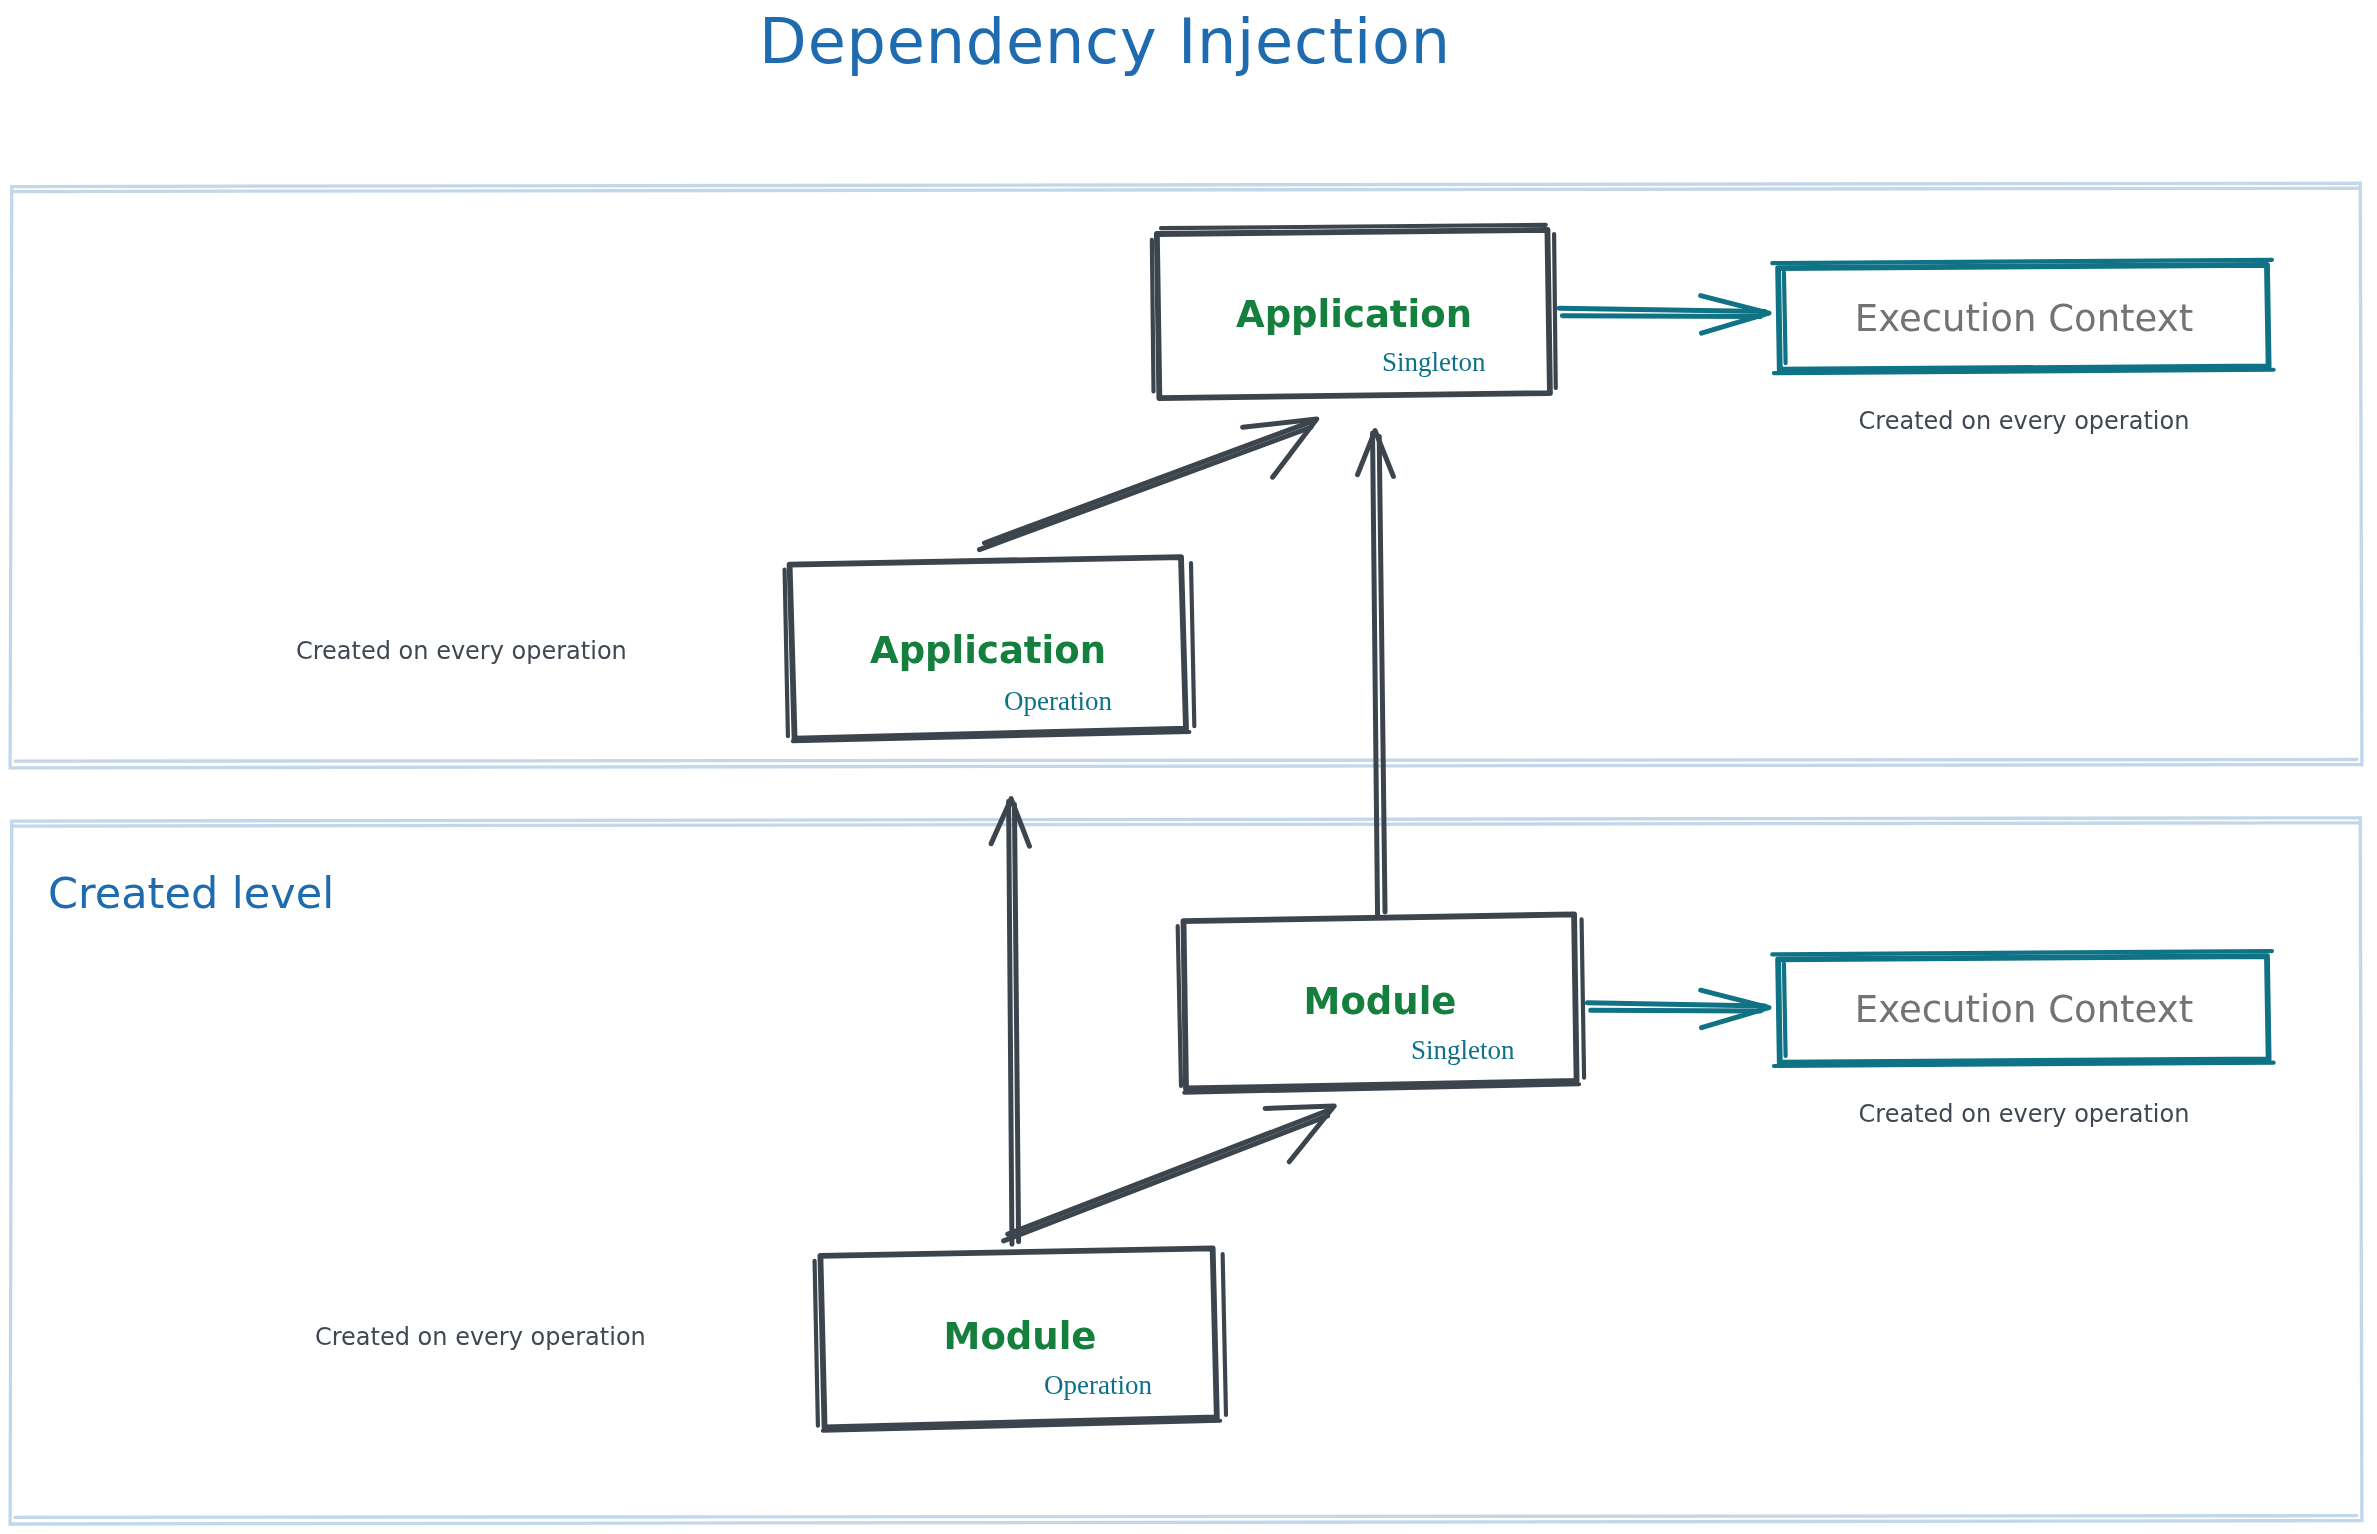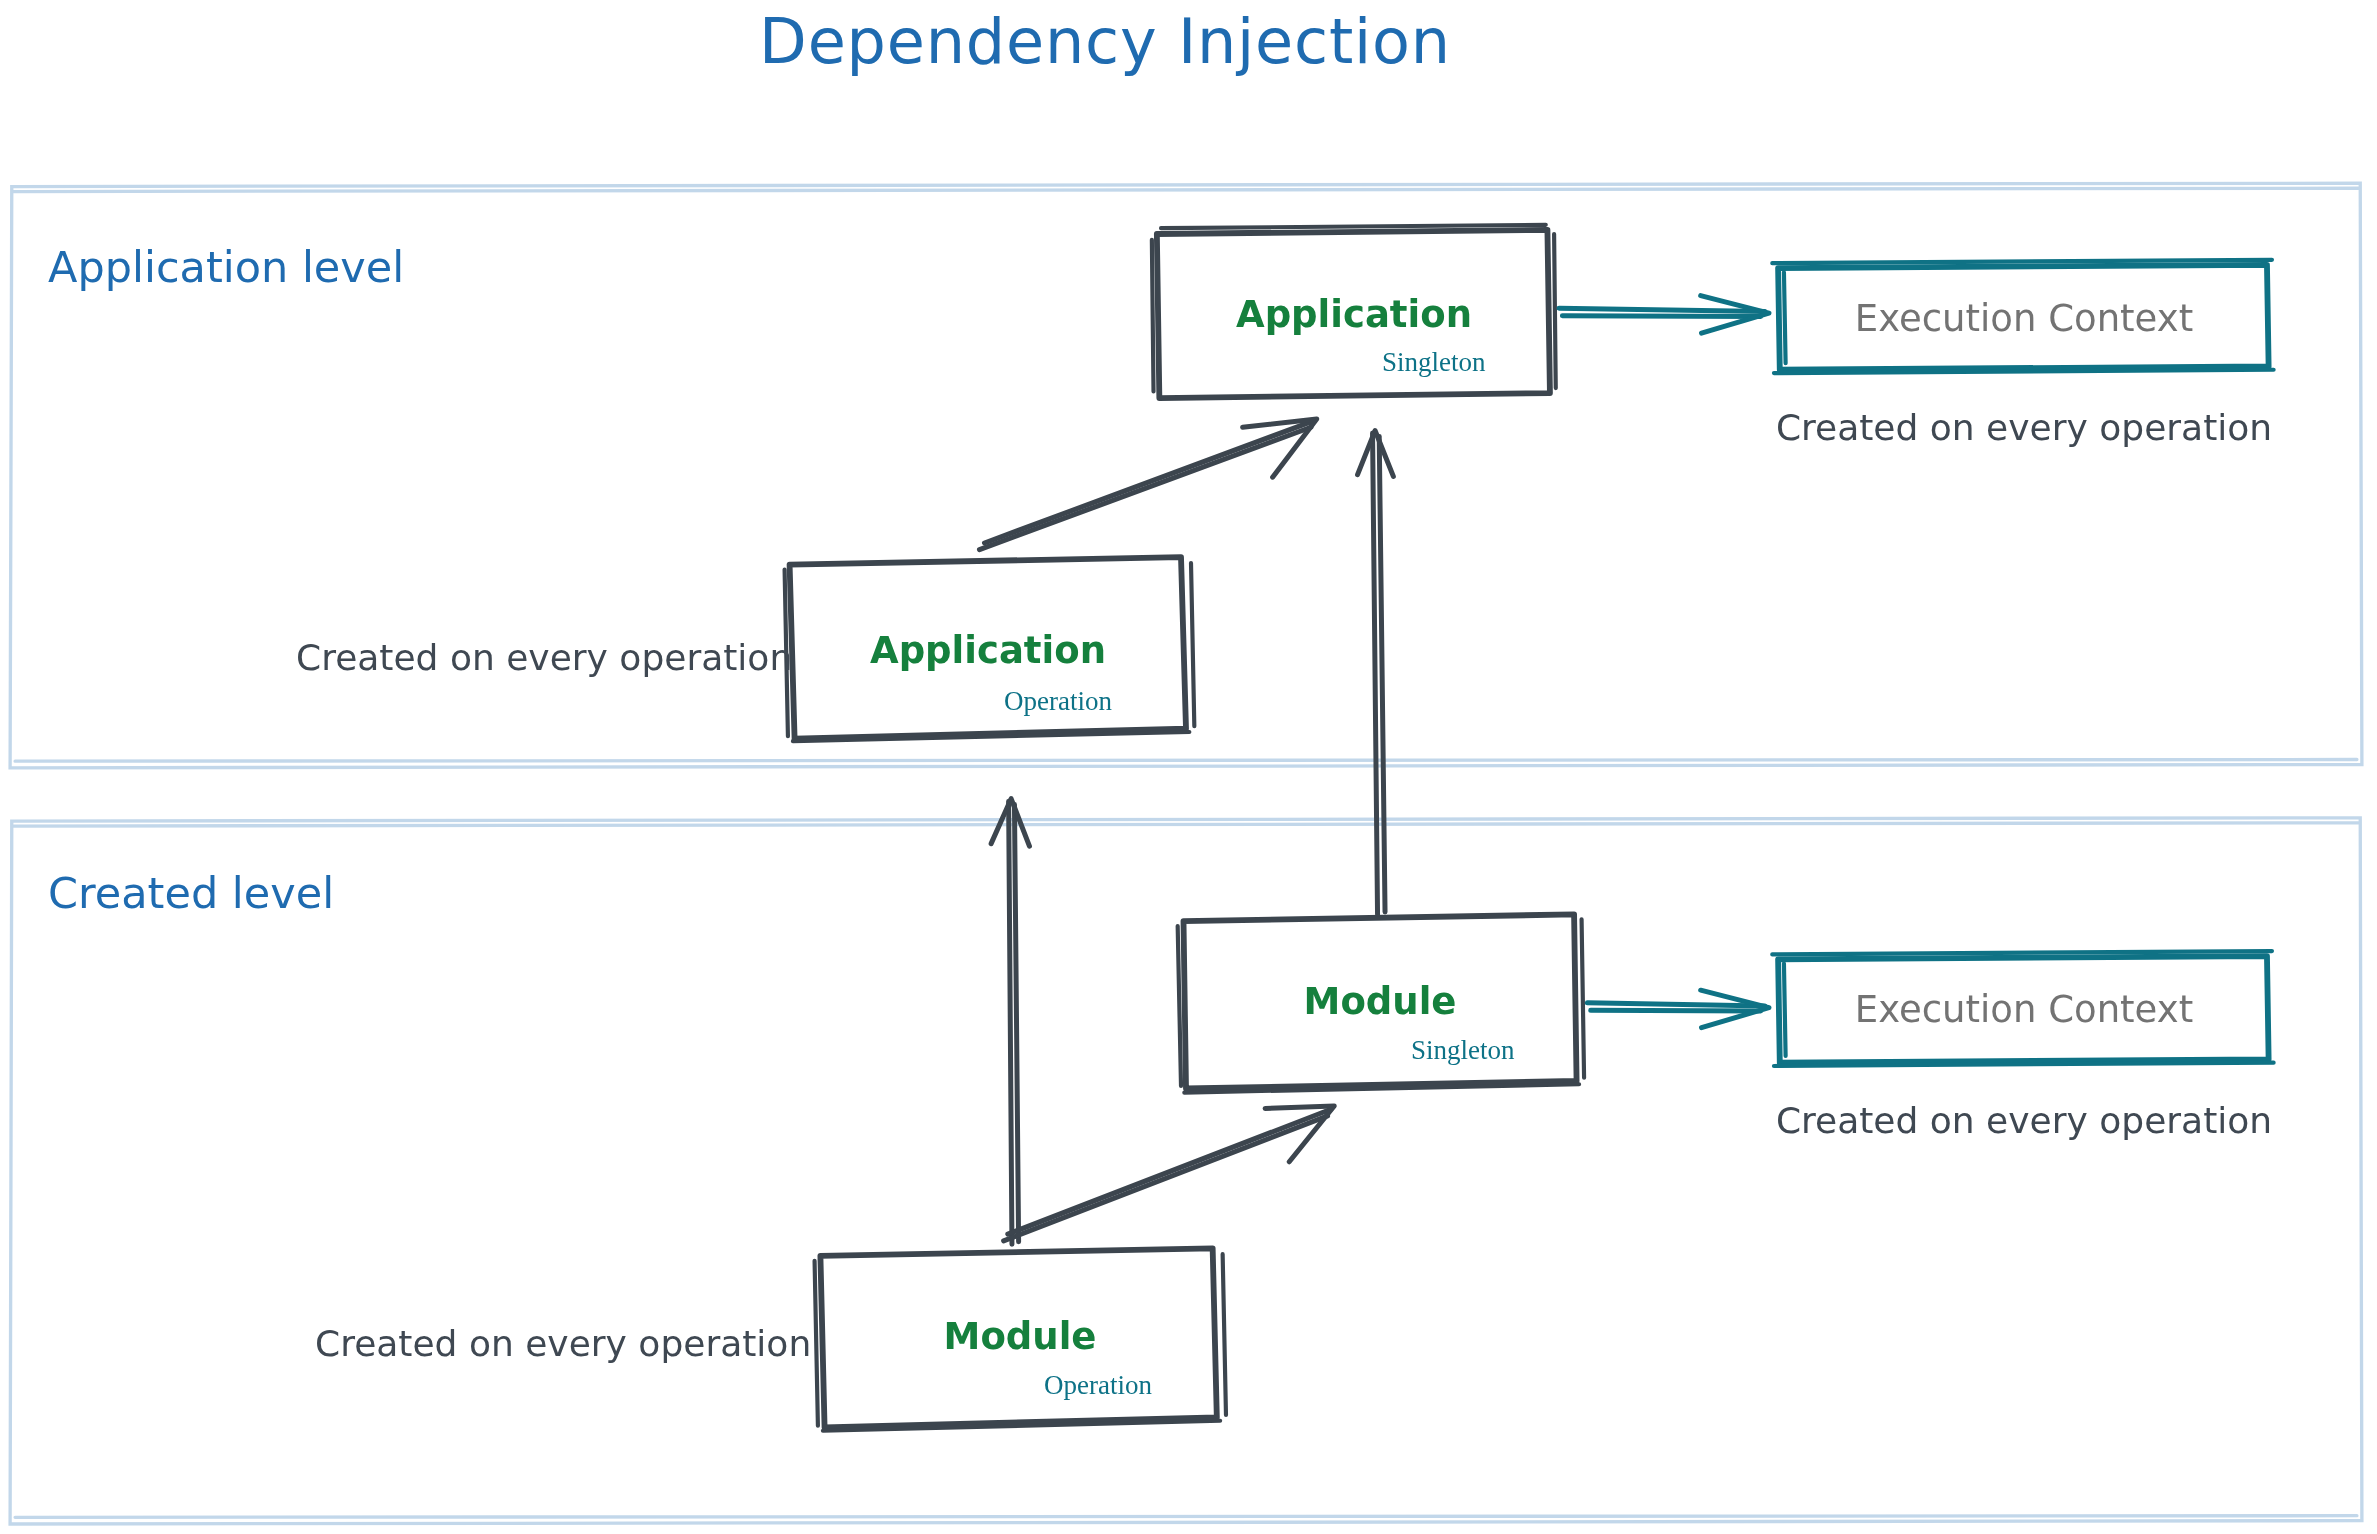--- a/index.html
+++ b/index.html
@@ -13,21 +13,21 @@
 
   .title{
     color:#1f6bb0;font-size:62px;letter-spacing:0.8px;
     font-weight:400;
   }
   .subtitle{color:#3f4852;font-size:32px;}
   .panel-label{color:#1f6bb0;font-size:43px;}
   .node-title{color:#15803d;font-size:37px;font-weight:bold;}
   .node-sub{color:#0d7287;font-size:27px;font-family:Liberation Serif, serif;}
   .ctx-title{color:#737373;font-size:37px;}
-  .caption{color:#3f4852;font-size:36px;}
+  .caption{color:#3f4852;font-size:24px;}
   .center{transform:translateX(-50%);}
 </style>
 </head>
 <body>
 
 <div id="root">
 
   <div class="txt title center" style="left:1105px;top:5px;">Dependency Injection</div>
 
   <svg class="layer" viewBox="0 0 2854 1842">
@@ -113,21 +113,20 @@
       <path class="ar" d="M1519,1331 L1602,1328 L1548,1395"></path>
     </g>
 
     <g>
       <path class="art" d="M1906,1204 L2119,1208"></path>
       <path class="art" d="M1910,1213 L2114,1214"></path>
       <path class="art" d="M2042,1189 L2124,1210 L2043,1234"></path>
     </g>
   </svg>
 
-  <div class="txt panel-label" style="left:48px;top:242px;">Application level</div>
   <div class="txt panel-label" style="left:48px;top:868px;">Created level</div>
 
   <div class="txt node-title center" style="left:1354px;top:293px;">Application</div>
   <div class="txt node-sub" style="left:1382px;top:347px;">Singleton</div>
 
   <div class="txt ctx-title center" style="left:2024px;top:297px;">Execution Context</div>
   <div class="txt caption center" style="left:2024px;top:407px;">Created on every operation</div>
 
   <div class="txt node-title center" style="left:988px;top:629px;">Application</div>
   <div class="txt node-sub" style="left:1004px;top:686px;">Operation</div>

